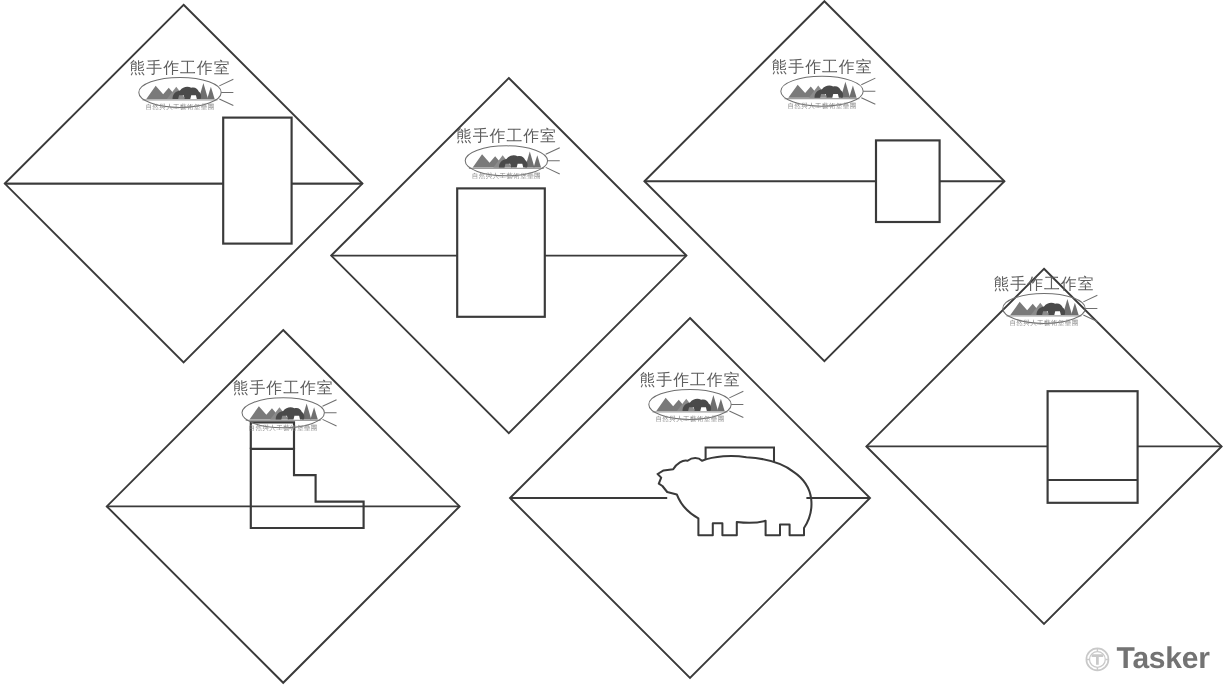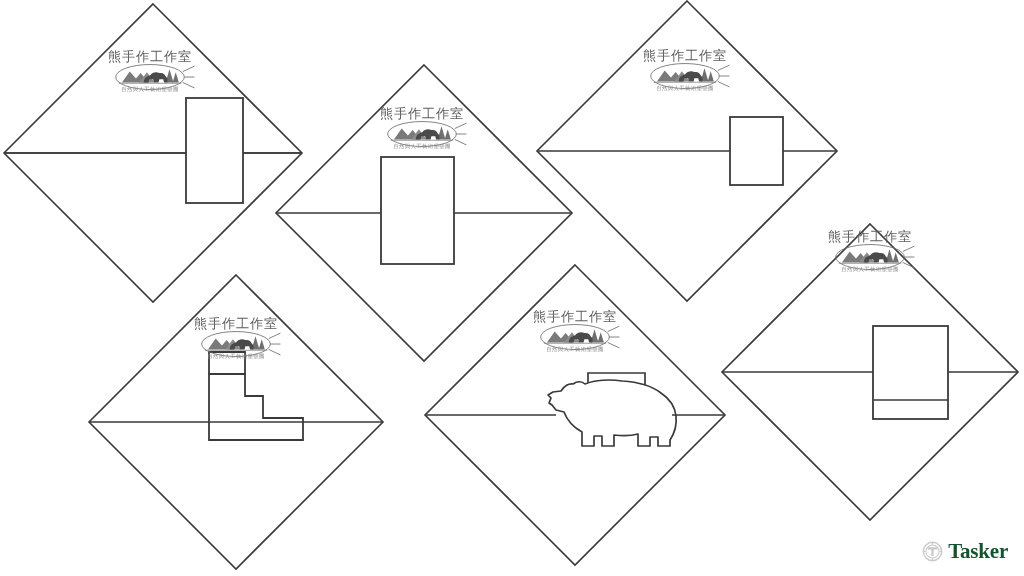--- a/index.html
+++ b/index.html
@@ -29,24 +29,24 @@
     position: absolute;
     right: 16px;
     bottom: 14px;
     display: flex;
     align-items: center;
     gap: 5px;
     opacity: 1;
     user-select: none;
   }
   .watermark-text {
-    font-family: Liberation Serif, serif;
-    font-size: 21px;
+    font-family: Liberation Sans, sans-serif;
+    font-size: 25px;
     font-weight: bold;
-    color: #14532d;
+    color: #737373;
     letter-spacing: -0.2px;
     line-height: 1;
   }
   .watermark-icon {
     width: 21px;
     height: 21px;
     flex: 0 0 auto;
   }
   .logo-group text {
     font-family: "DejaVu Sans", sans-serif;

